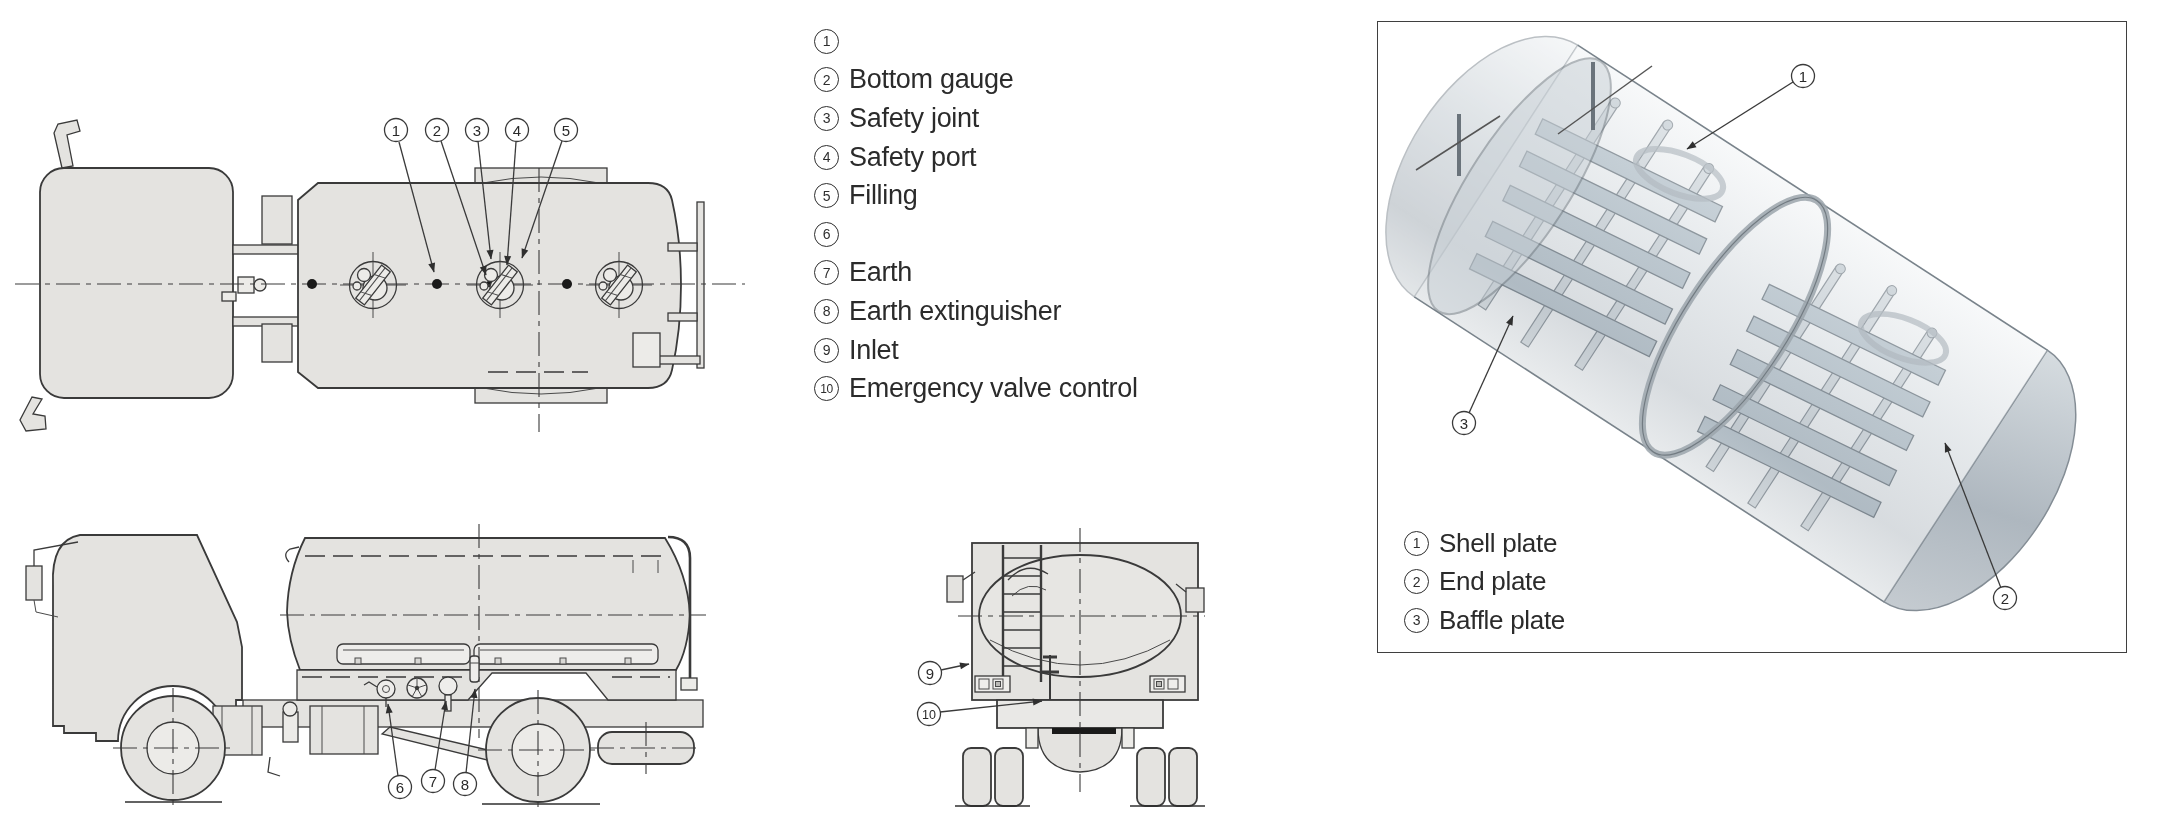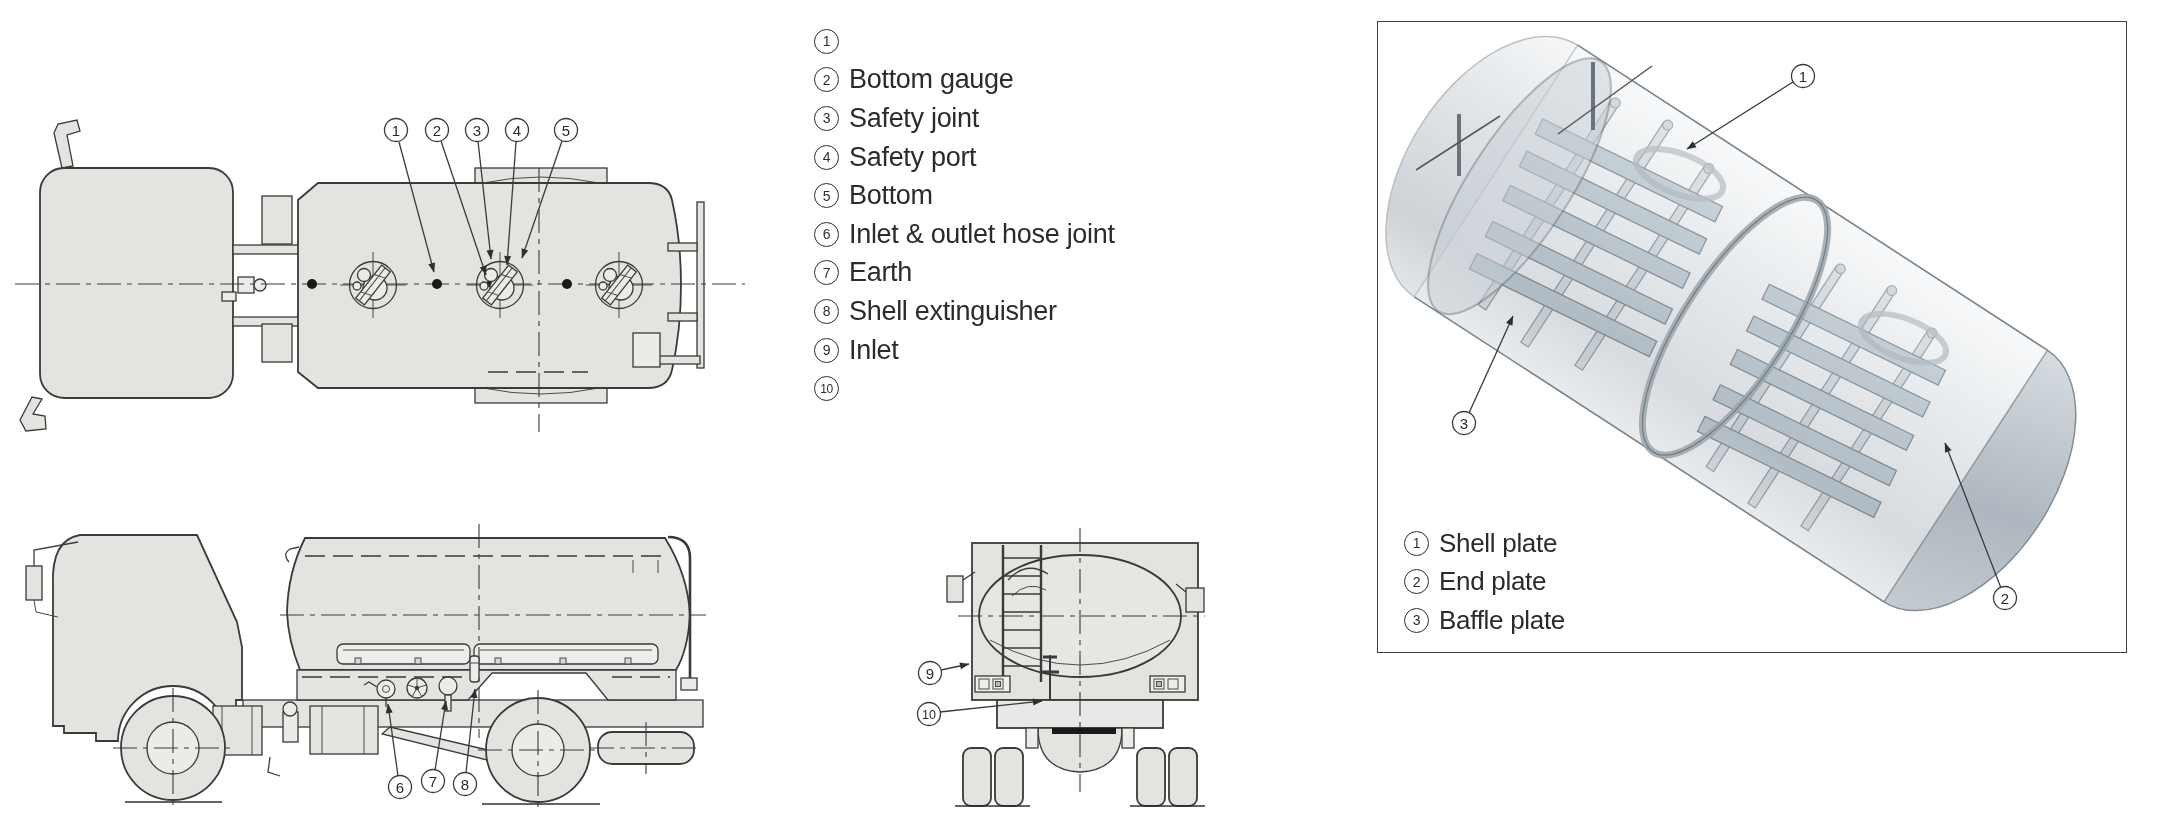--- a/index.html
+++ b/index.html
@@ -320,40 +320,40 @@
     <div class="lrow">
         <span class="cnum">3</span>
         <span>Safety joint</span>
       </div>
     <div class="lrow">
         <span class="cnum">4</span>
         <span>Safety port</span>
       </div>
     <div class="lrow">
         <span class="cnum">5</span>
-        <span>Bottom</span>
+        <span>Filling</span>
       </div>
     <div class="lrow">
         <span class="cnum">6</span>
-        <span>Inlet &amp; outlet hose joint</span>
       </div>
     <div class="lrow">
         <span class="cnum">7</span>
         <span>Earth</span>
       </div>
     <div class="lrow">
         <span class="cnum">8</span>
-        <span>Shell extinguisher</span>
+        <span>Earth extinguisher</span>
       </div>
     <div class="lrow">
         <span class="cnum">9</span>
         <span>Inlet</span>
       </div>
     <div class="lrow">
         <span class="cnum">10</span>
+        <span>Emergency valve control</span>
       </div>
   </div>
 
   <div class="inset">
     <svg width="747" height="629" viewBox="0 0 747 629">
       <defs>
         <marker id="arw2" viewBox="0 0 10 8" refX="9" refY="4" markerWidth="11" markerHeight="9" orient="auto" markerUnits="userSpaceOnUse">
           <path d="M0.8,0.8 L9.4,4 L0.8,7.2 Z" fill="#2f2f2f"></path>
         </marker>
         <linearGradient id="shellGrad" gradientUnits="userSpaceOnUse" x1="0" y1="-150" x2="0" y2="150">

